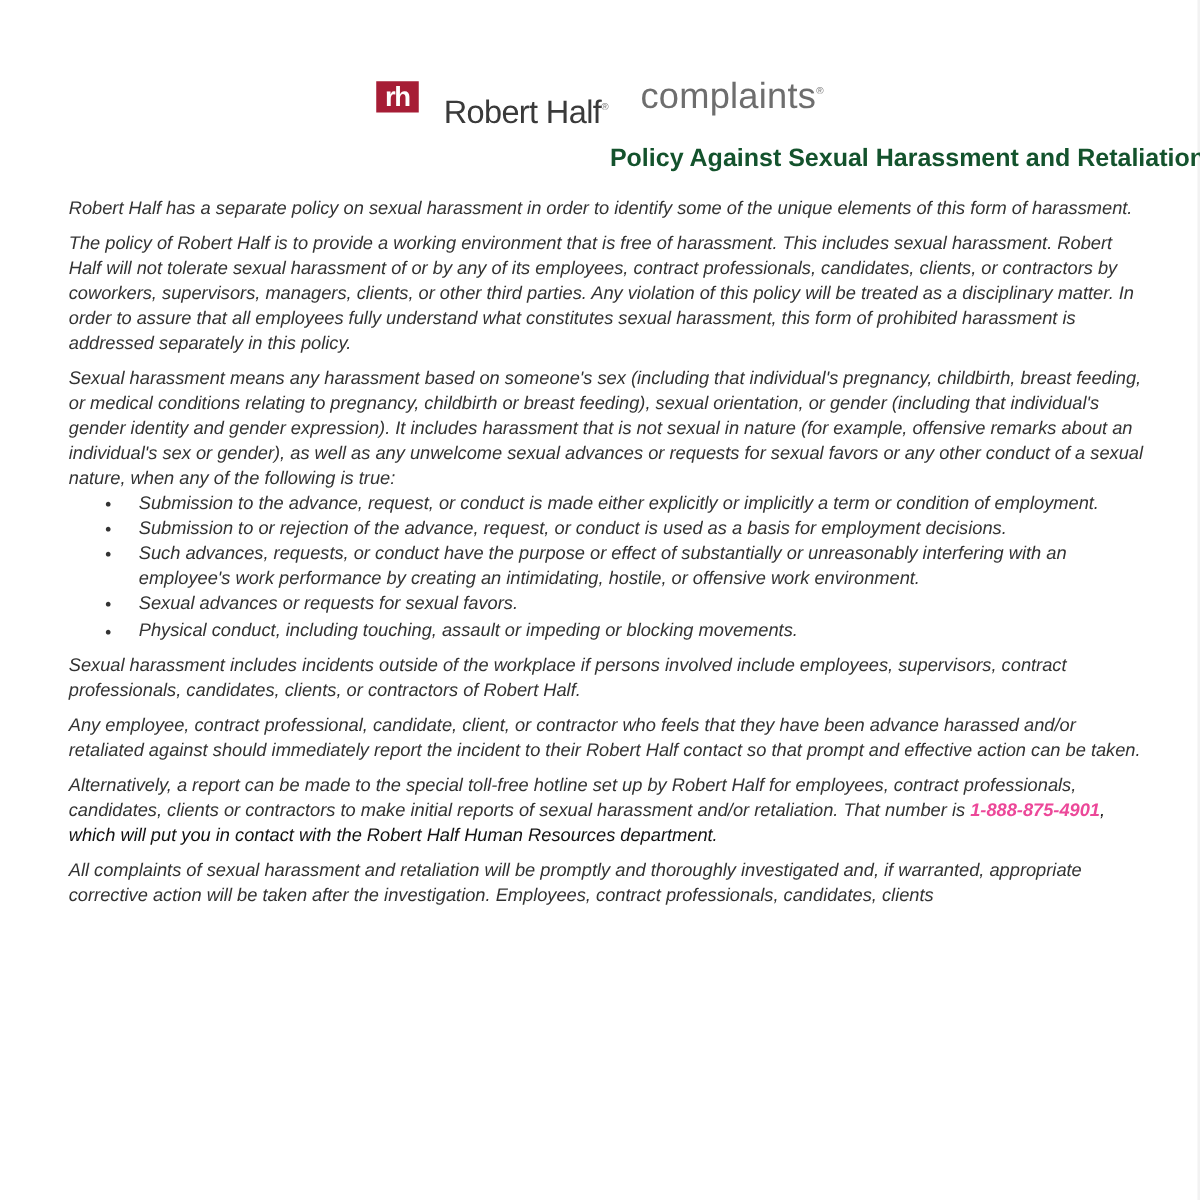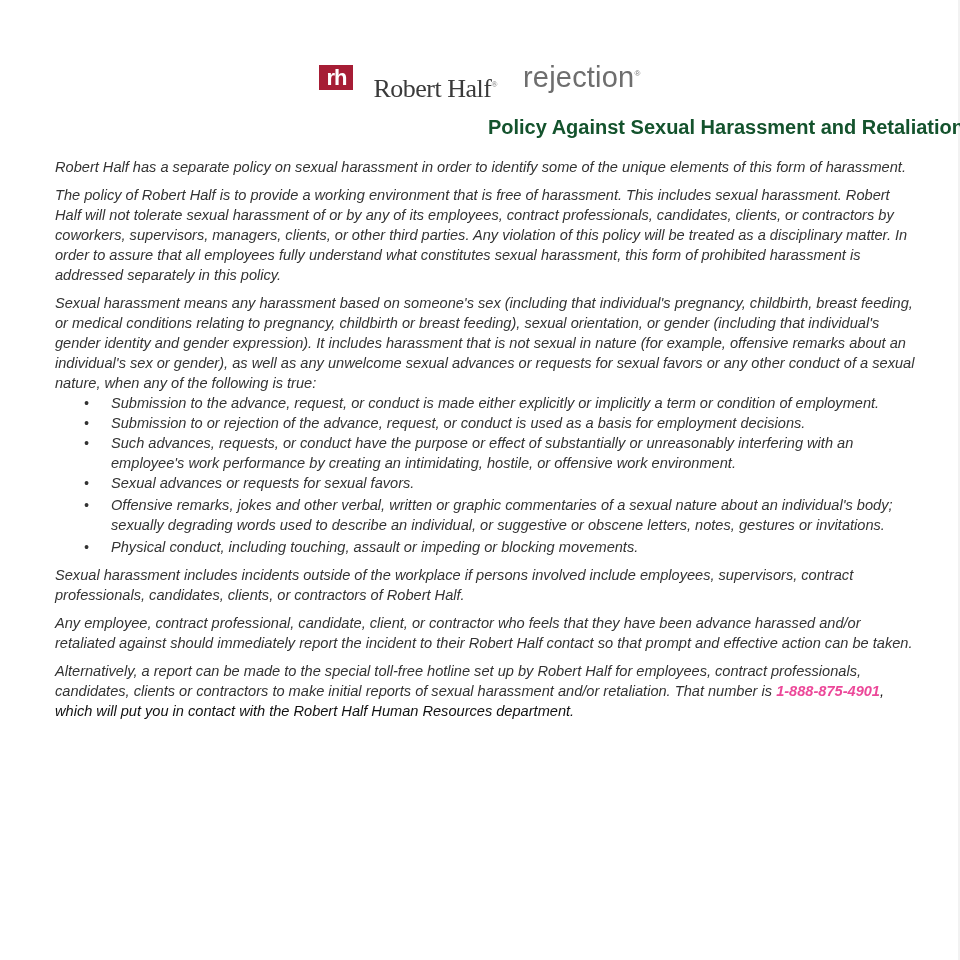--- a/index.html
+++ b/index.html
@@ -44,21 +44,21 @@
       background: #a61d35;
       color: #ffffff;
       font-family: "Liberation Sans", sans-serif;
       font-weight: bold;
       font-size: 22px;
       line-height: 25px;
       text-align: center;
       letter-spacing: -1px;
     }
     .rh-name {
-      font-family: Liberation Serif, serif;
+      font-family: Liberation Sans, sans-serif;
       font-size: 26px;
       color: #3a3a3a;
       letter-spacing: -0.5px;
       margin-top: 24px;
     }
     .rh-name sup, .pv-name sup {
       font-size: 8px;
       vertical-align: super;
       color: #777;
     }
@@ -126,35 +126,35 @@
 </head>
 <body>
 
 <div class="right-edge"></div>
 
 <div class="header">
   <div class="rh-logo">
     <div class="rh-mark">rh</div>
     <div class="rh-name"><span>Robert Half</span><sup>®</sup></div>
   </div>
-  <div class="pv-name"><span>rejection</span><sup>®</sup></div>
+  <div class="pv-name"><span>complaints</span><sup>®</sup></div>
 </div>
 
 <div class="title">Policy Against Sexual Harassment and Retaliation</div>
 
 <div class="content">
   <p>Robert Half has a separate policy on sexual harassment in order to identify some of the unique elements of this form of harassment.</p>
   <p>The policy of Robert Half is to provide a working environment that is free of harassment. This includes sexual harassment. Robert Half will not tolerate sexual harassment of or by any of its employees, contract professionals, candidates, clients, or contractors by coworkers, supervisors, managers, clients, or other third parties.  Any violation of this policy will be treated as a disciplinary matter. In order to assure that all employees fully understand what constitutes sexual harassment, this form of prohibited harassment is addressed separately in this policy.</p>
   <p>Sexual harassment means any harassment based on someone's sex (including that individual's pregnancy, childbirth, breast feeding, or medical conditions relating to pregnancy, childbirth or breast feeding), sexual orientation, or gender (including that individual's gender identity and gender expression). It includes harassment that is not sexual in nature (for example, offensive remarks about an individual's sex or gender), as well as any unwelcome sexual advances or requests for sexual favors or any other conduct of a sexual nature, when any of the following is true:</p>
   <ul>
     <li>Submission to the advance, request, or conduct is made either explicitly or implicitly a term or condition of employment.</li>
     <li>Submission to or rejection of the advance, request, or conduct is used as a basis for employment decisions.</li>
     <li>Such advances, requests, or conduct have the purpose or effect of substantially or unreasonably interfering with an employee's work performance by creating an intimidating, hostile, or offensive work environment.</li>
   </ul>
   <ul class="list2" style="margin-top:-8px;">
     <li style="margin-bottom:2px;">Sexual advances or requests for sexual favors.</li>
-    <li style="margin-bottom:2px;">Offensive remarks, jokes and other verbal, written or graphic commentaries of a sexual nature about an individual's body; sexually degrading words used to describe an individual, or suggestive or obscene letters, notes, gestures or invitations.</li>
     <li>Physical conduct, including touching, assault or impeding or blocking movements.</li>
   </ul>
   <p>Sexual harassment includes incidents outside of the workplace if persons involved include employees, supervisors, contract professionals, candidates, clients, or contractors of Robert Half.</p>
   <p>Any employee, contract professional, candidate, client, or contractor who feels that they have been advance harassed and/or retaliated against should immediately report the incident to their Robert Half contact so that prompt and effective action can be taken.</p>
   <p><span>Alternatively, a report can be made to the special toll-free hotline set up by Robert Half for employees, contract professionals, candidates, clients or contractors to make initial reports of sexual harassment and/or retaliation. That number is </span><span class="bold">1-888-875-4901</span><span class="dark">, which will put you in contact with the Robert Half Human Resources department.</span></p>
+  <p>All complaints of sexual harassment and retaliation will be promptly and thoroughly investigated and, if warranted, appropriate corrective action will be taken after the investigation. Employees, contract professionals, candidates, clients</p>
 </div>
 
 </body></html>

